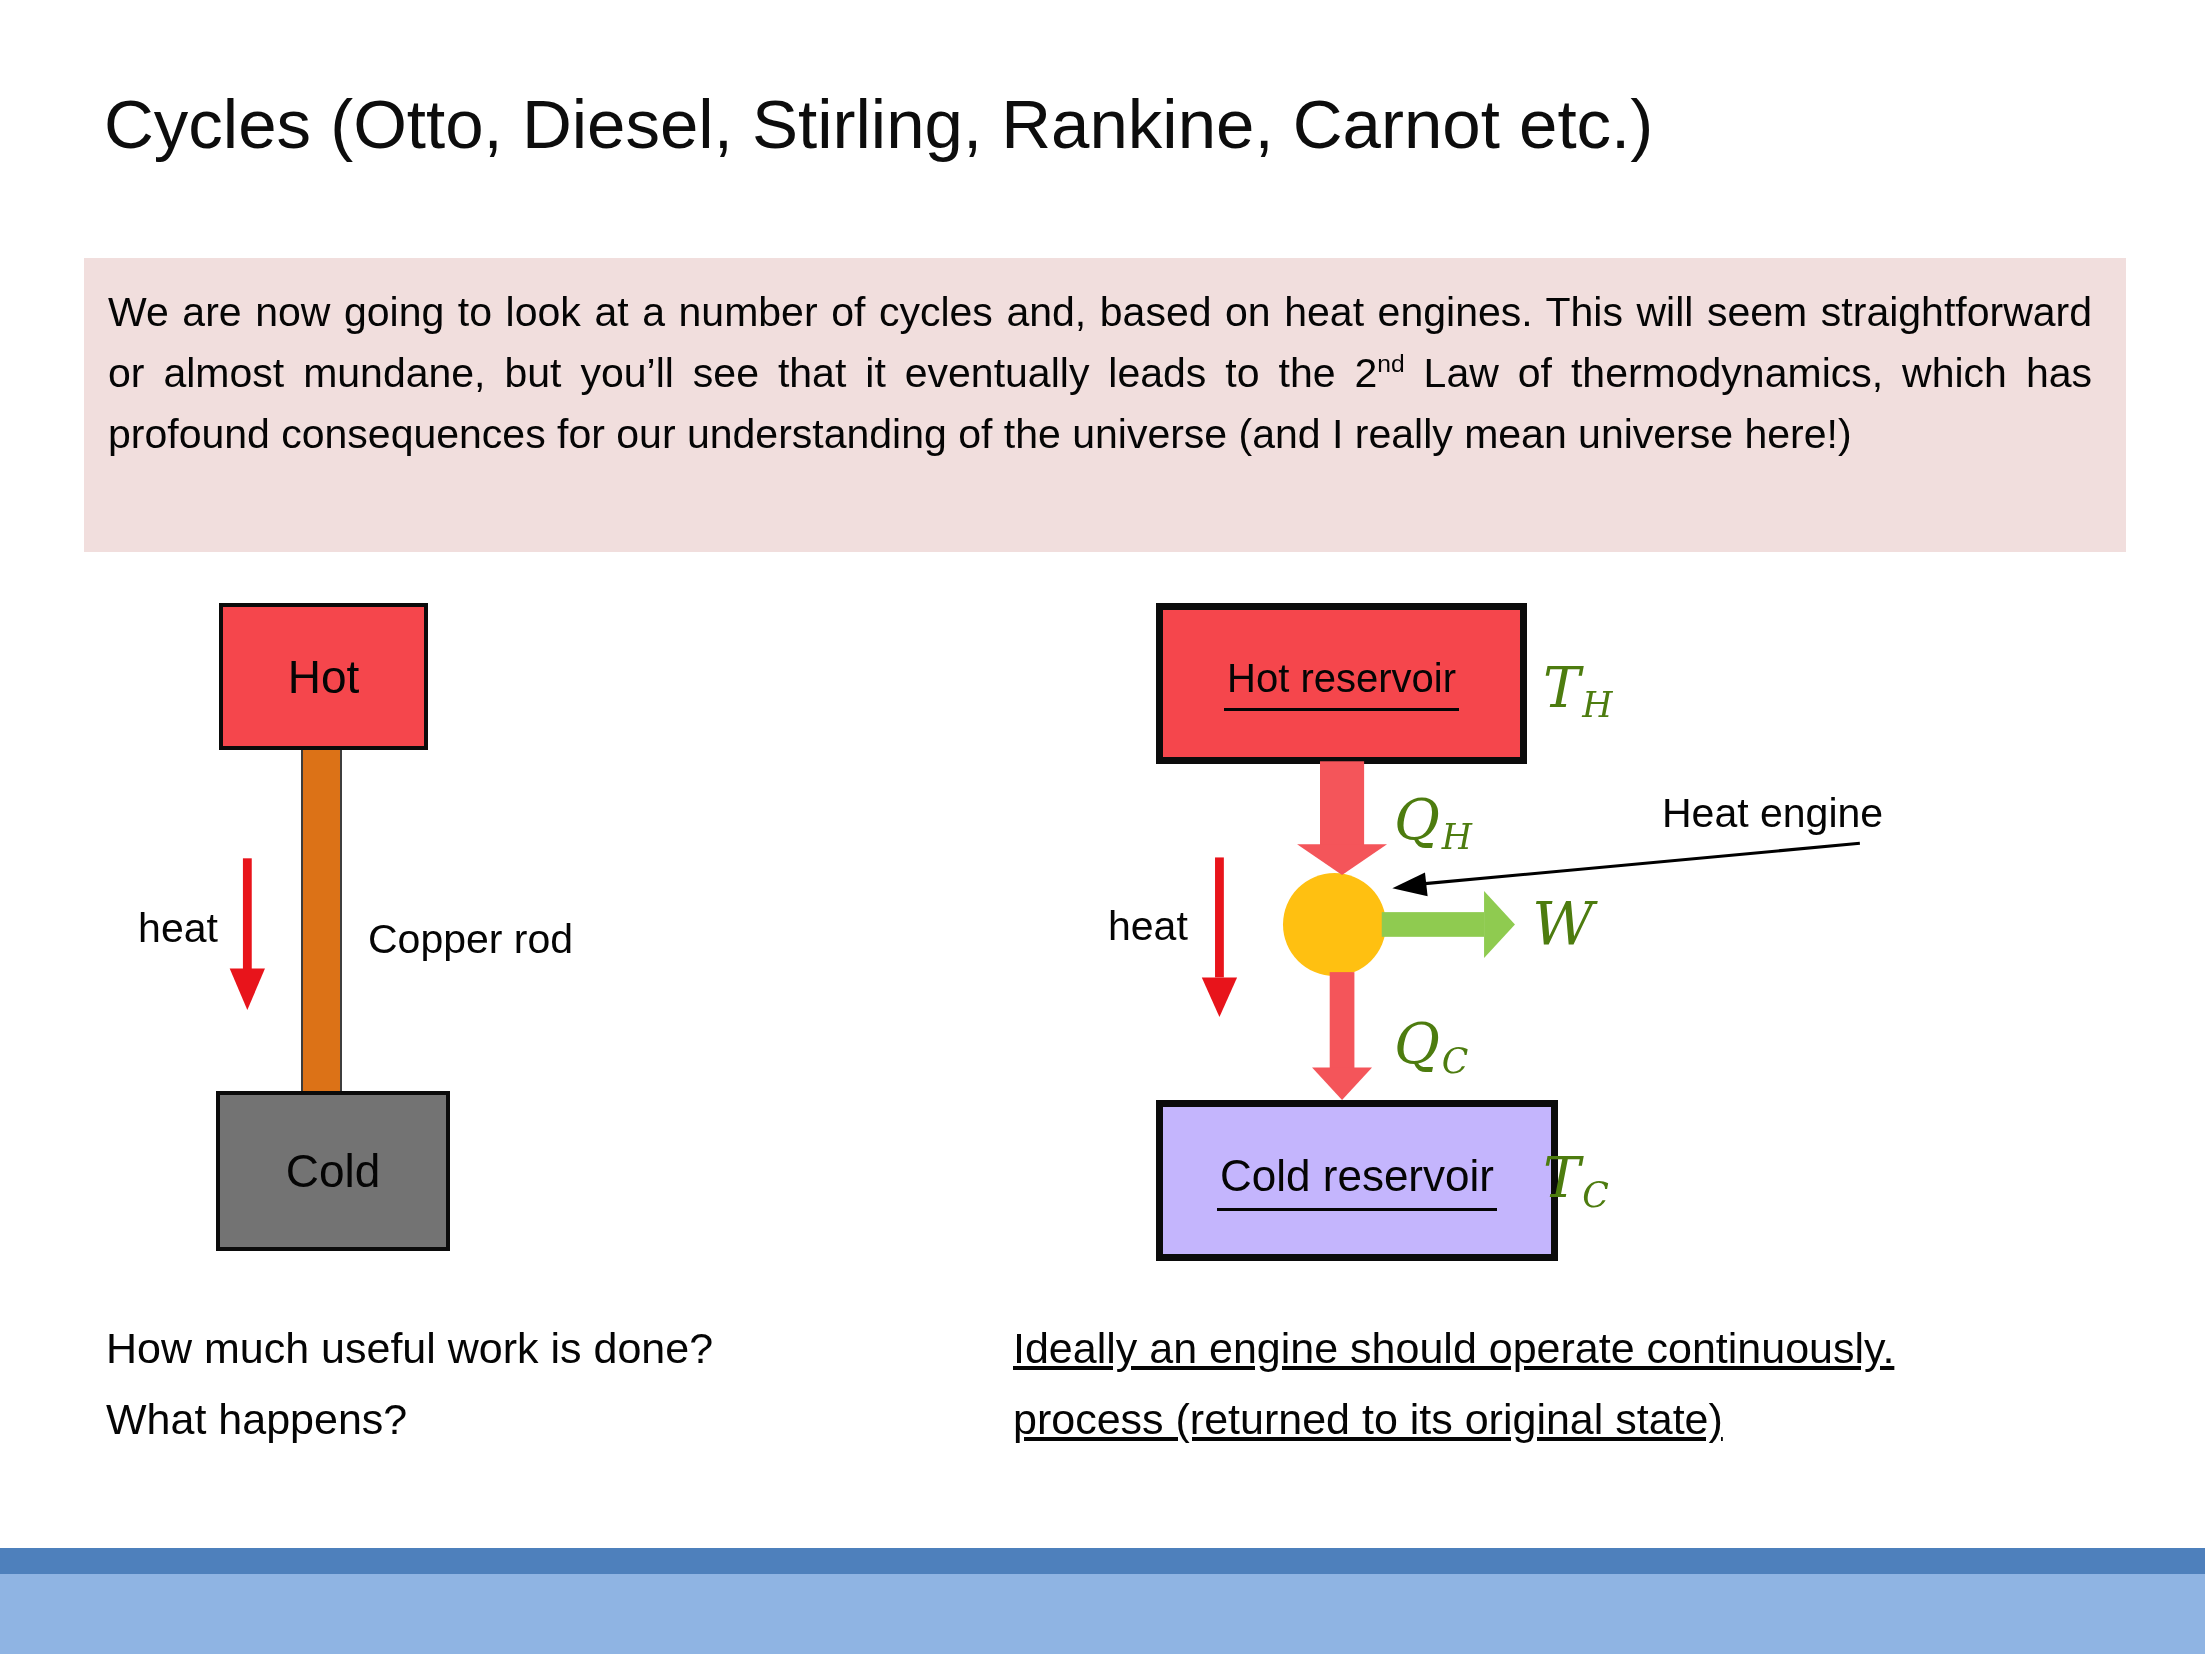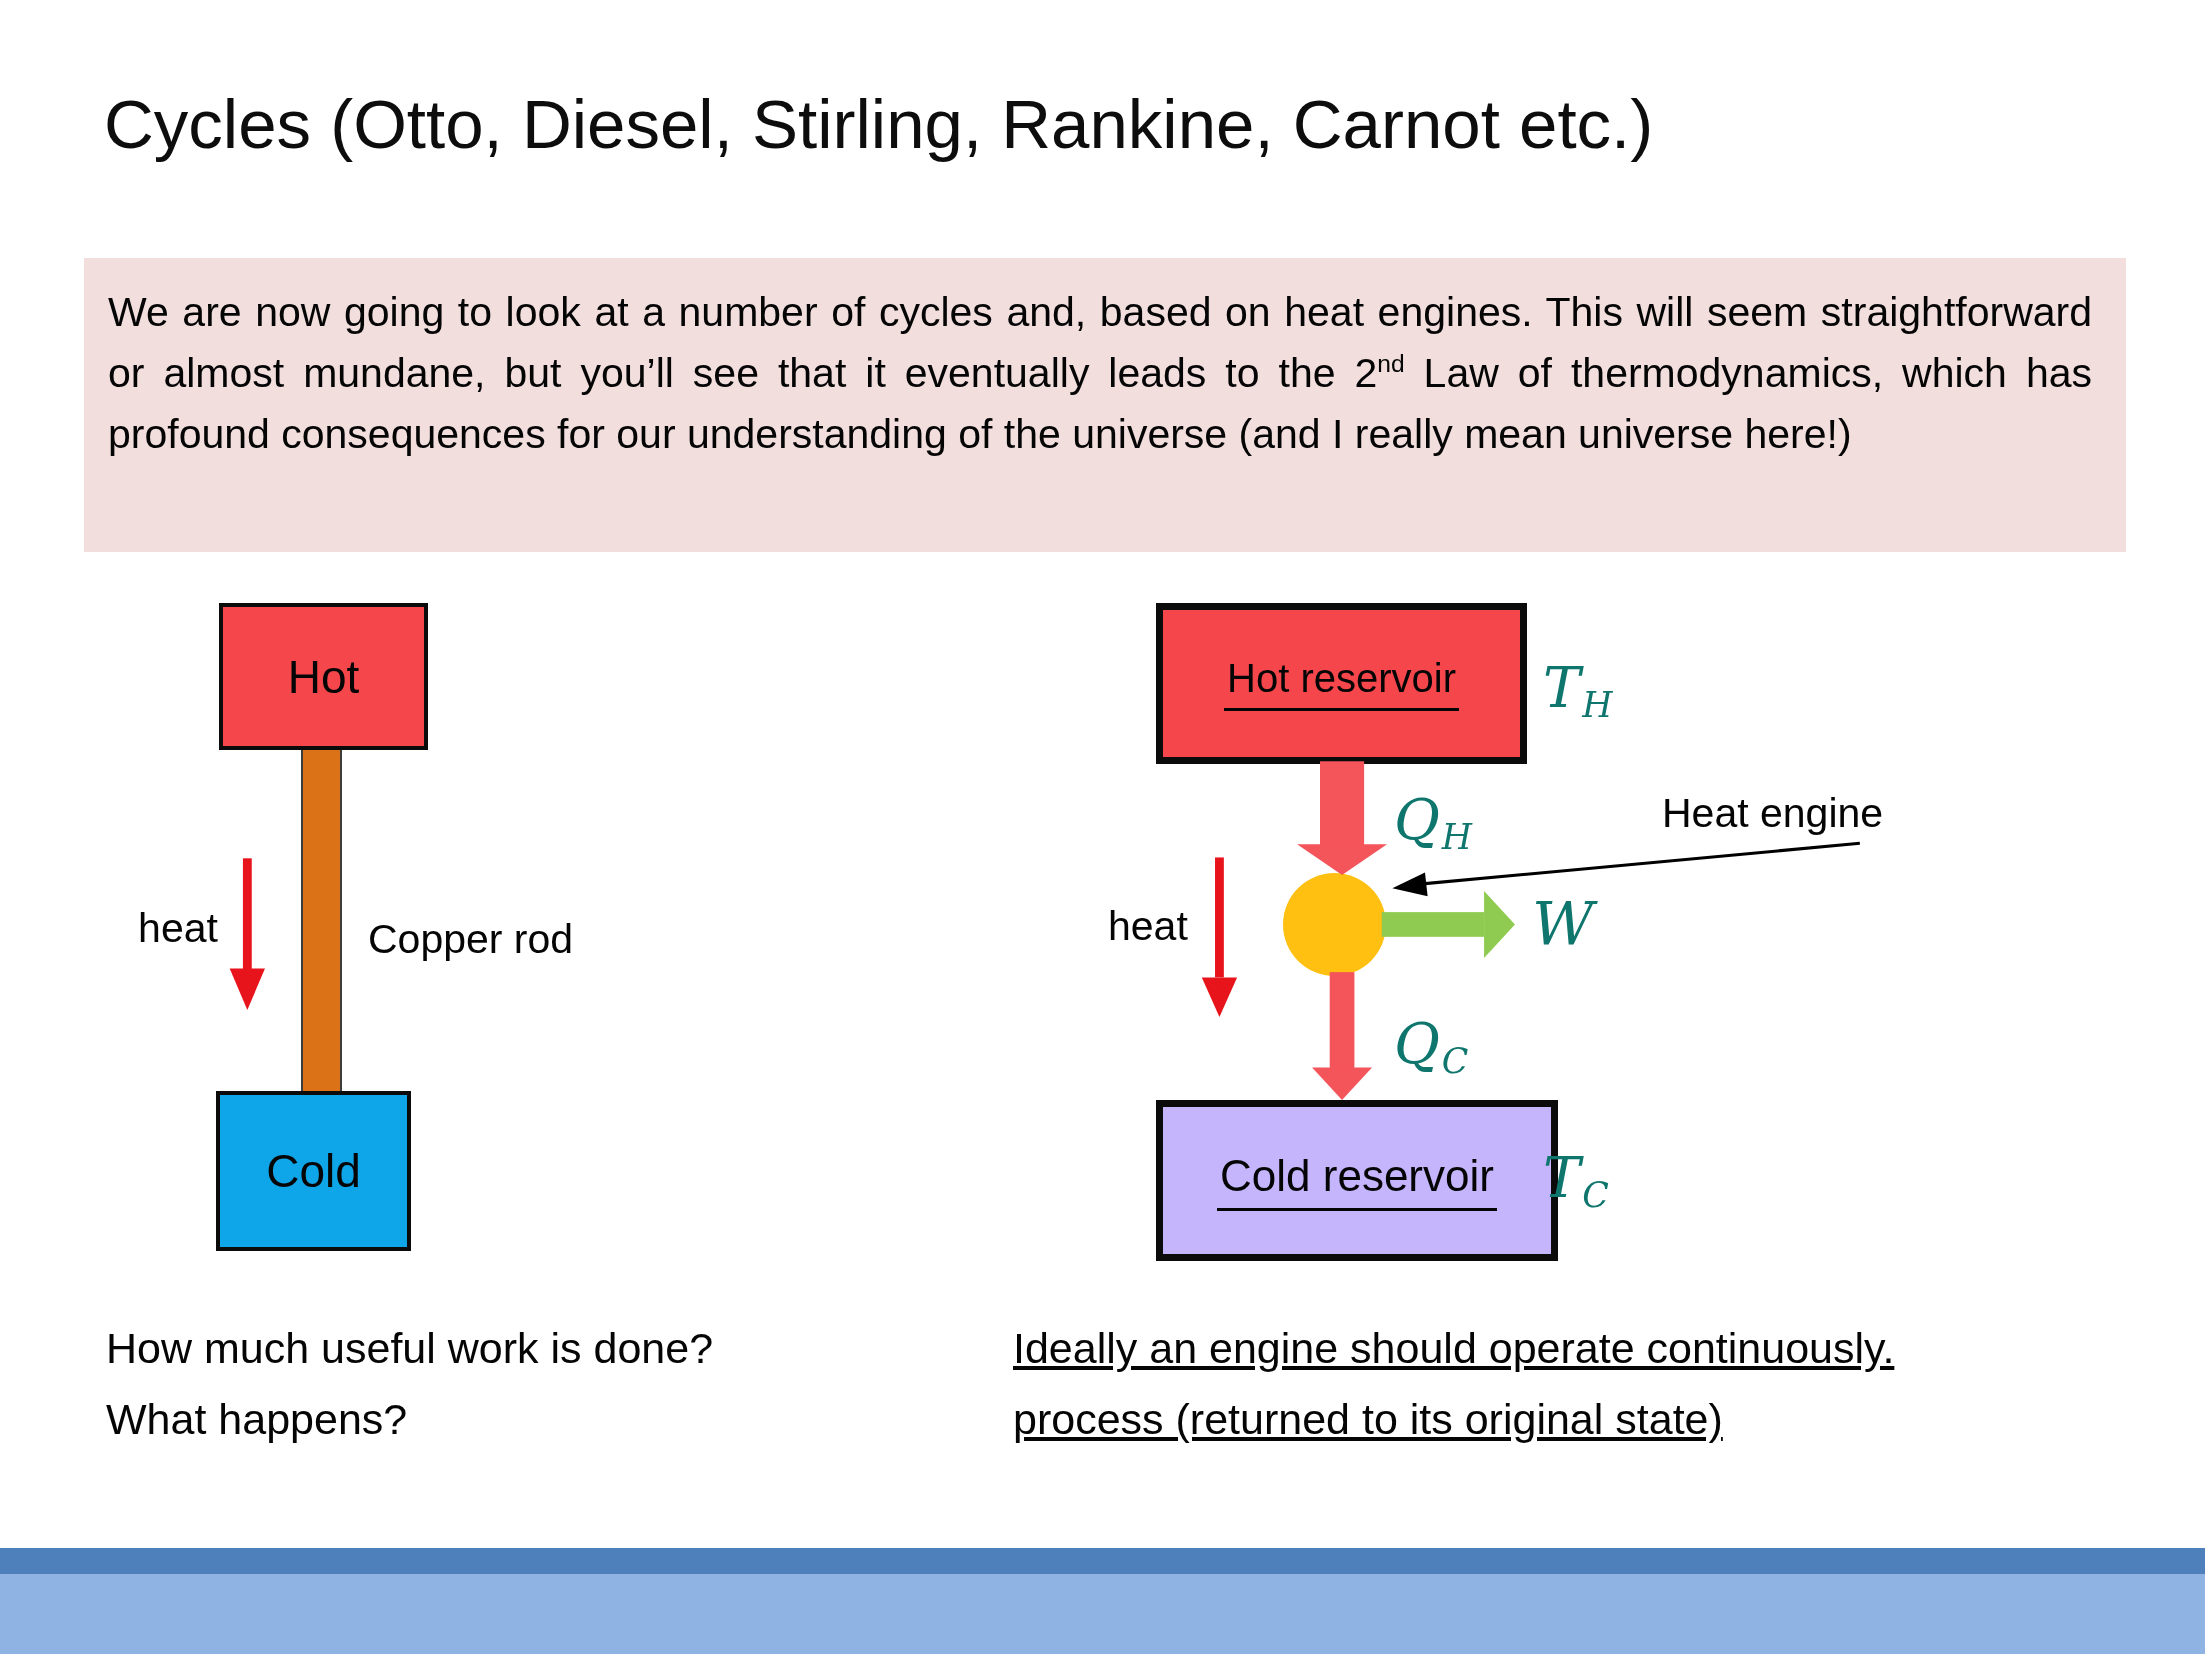--- a/index.html
+++ b/index.html
@@ -17,38 +17,38 @@
   #intro-box{
     left:84px;top:258px;width:2042px;height:294px;background:#F1DEDD;
     box-sizing:border-box;padding:24px 34px 0 24px;
     font-size:41px;line-height:61px;text-align:justify;color:#050505;
   }
   #intro-box sup{font-size:0.60em;line-height:0;}
 
   
   .node{display:flex;align-items:center;justify-content:center;box-sizing:border-box;color:#050505;}
   #hot-box{left:219px;top:603px;width:209px;height:147px;background:#F5464C;border:4.4px solid #0b0b0b;font-size:46px;}
-  #cold-box{left:216px;top:1091px;width:195px;height:160px;background:#0ea5e9;border:4.4px solid #0b0b0b;font-size:46px;}
+  #cold-box{left:216px;top:1091px;width:234px;height:160px;background:#737373;border:4.4px solid #0b0b0b;font-size:46px;}
   #copper-rod{left:301px;top:748px;width:41px;height:346px;background:#DC7217;border:2.6px solid #3d3d3d;box-sizing:border-box;z-index:-1;}
 
   #hot-reservoir{left:1156px;top:603px;width:371px;height:161px;background:#F5464C;border:7px solid #0b0b0b;font-size:40px;}
   #cold-reservoir{left:1156px;top:1100px;width:402px;height:161px;background:#c4b5fd;border:7px solid #0b0b0b;font-size:44px;}
   .ul{display:inline-block;border-bottom:3.5px solid #050505;padding:0 3.5px 7px 3.5px;}
 
   #engine-circle{left:1283px;top:873px;width:103px;height:103px;border-radius:50%;background:#FFC011;}
 
   
   .lbl{font-size:41px;color:#050505;white-space:nowrap;}
   #heat-label-left{left:124px;top:905px;width:108px;text-align:center;}
   #copper-rod-label{left:368px;top:916px;}
   #heat-label-right{left:1108px;top:903px;}
   #heat-engine-label{left:1662px;top:790px;}
 
   
-  .math{font-family:"DejaVu Serif",serif;font-style:italic;font-size:56px;color:#0f766e;white-space:nowrap;}
+  .math{font-family:"DejaVu Serif",serif;font-style:italic;font-size:56px;color:#4d7c0f;white-space:nowrap;}
   .math sub{font-size:0.62em;font-style:italic;vertical-align:-0.28em;margin-left:1.8px;}
   #th-label{left:1543px;top:655px;}
   #qh-label{left:1394px;top:787px;}
   #w-label{left:1532px;top:889px;font-size:60px;}
   #qc-label{left:1394px;top:1011px;}
   #tc-label{left:1543px;top:1145px;}
 
   
   .qtext{font-size:43px;line-height:71px;color:#050505;}
   #q-left{left:106px;top:1313px;}

